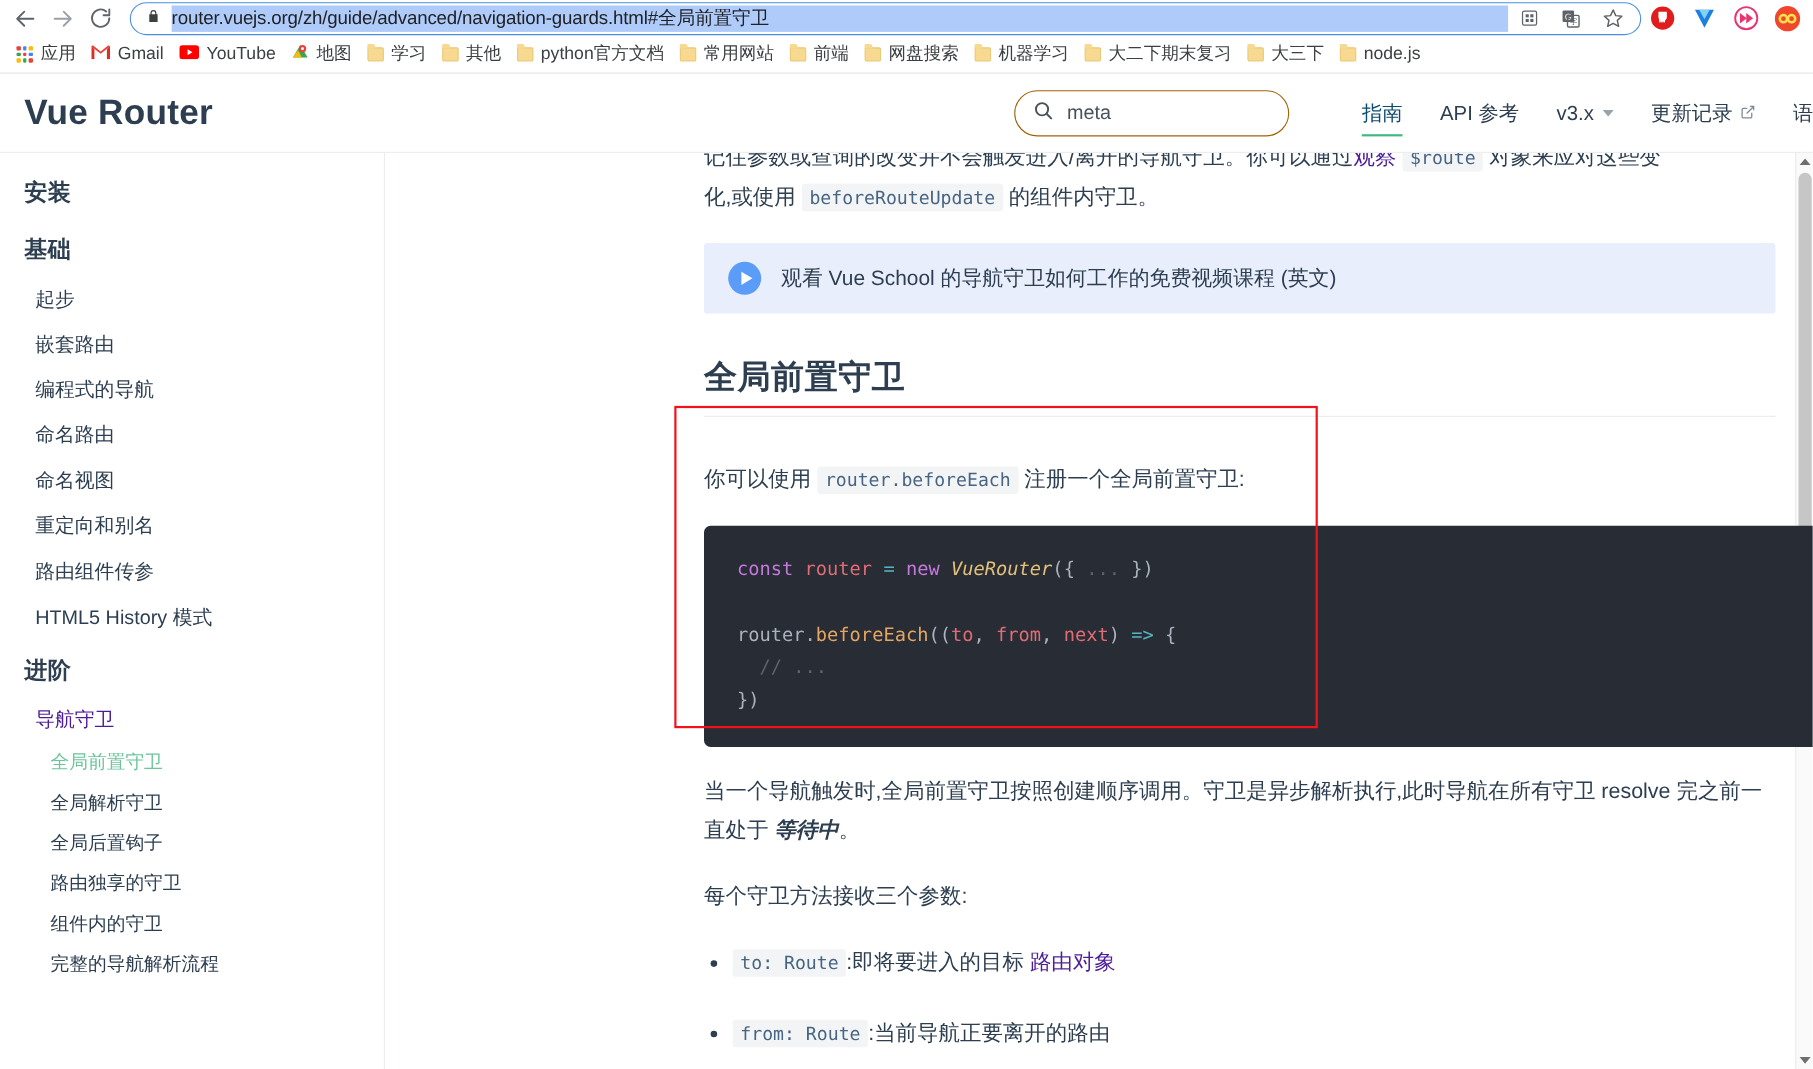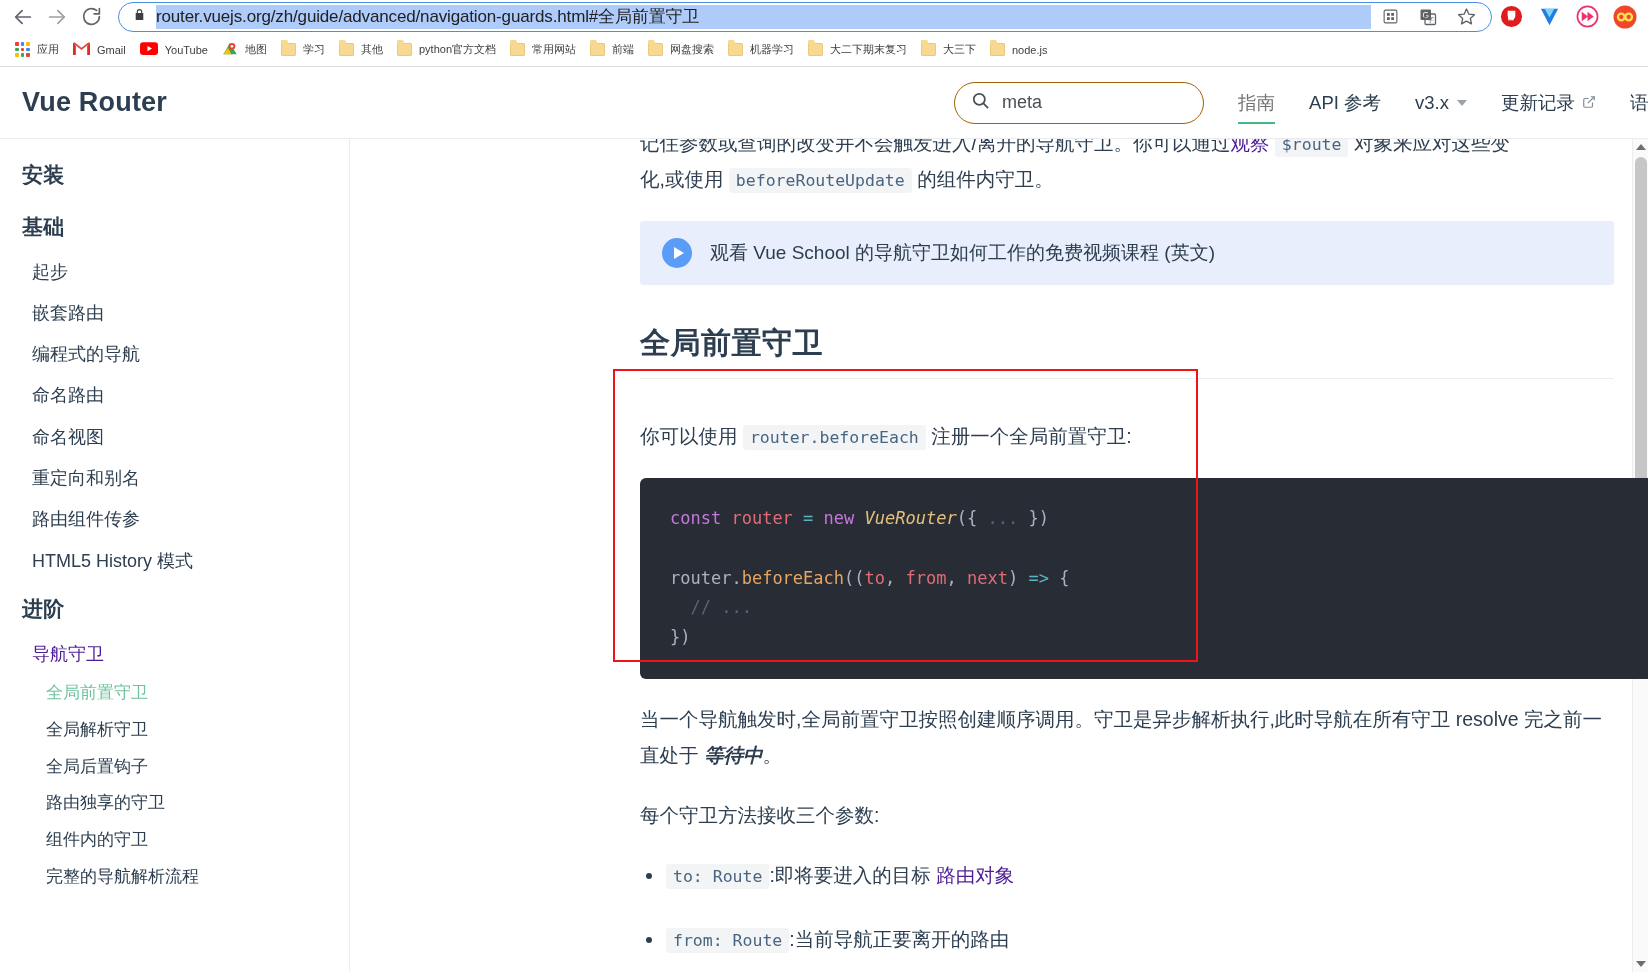--- a/index.html
+++ b/index.html
@@ -53,21 +53,21 @@
   .ext-icon { width: 38px; height: 30px; display: flex; align-items: center; justify-content: center; }
 
   
   .bookmarks-row {
     position: absolute; top: 33px; left: 0; width: 1648px; height: 33px;
     display: flex; align-items: center; padding-left: 8px;
     overflow: hidden; white-space: nowrap;
   }
   .bm {
     display: inline-flex; align-items: center; height: 26px;
-    padding: 0 7px; font-size: 11px; color: #3c4043; border-radius: 4px;
+    padding: 0 7px; font-size: 16px; color: #3c4043; border-radius: 4px;
     flex: 0 0 auto;
   }
   .bm-label { margin-left: 7px; white-space: nowrap; }
   .folder-ico {
     width: 15px; height: 13px; background: #f7d991; border-radius: 1px 2px 2px 2px;
     position: relative; flex: 0 0 auto;
     box-shadow: inset 0 0 0 1px #eac979;
   }
   .folder-ico::before {
     content: ""; position: absolute; top: -3px; left: 0; width: 7px; height: 4px;
@@ -90,38 +90,38 @@
   }
 
   
   .site-header {
     position: absolute; top: 0; left: 0; width: 1648px; height: 72px;
     background: #fff; border-bottom: 1px solid #eaecef;
     display: flex; align-items: center;
     z-index: 20;
   }
   .brand {
-    font-size: 27px; font-weight: 600; color: #2c3e50; margin-left: 22px;
+    font-size: 32px; font-weight: 600; color: #2c3e50; margin-left: 22px;
     letter-spacing: 0.2px;
   }
   .header-right {
     margin-left: auto; display: flex; align-items: center; padding-right: 0px;
   }
   .searchbox {
     width: 250px; height: 42px; border: 1px solid #a16207; border-radius: 21px;
     display: flex; align-items: center; padding: 0 16px; background: #fff;
   }
   .searchbox .mag { flex: 0 0 auto; color: #4a5058; }
   .search-value { font-size: 18px; color: #4a5058; margin-left: 12px; }
   .nav-links { display: flex; align-items: center; margin-left: 34px; }
   .nav-link {
     font-size: 18.5px; color: #2c3e50; margin-right: 34px; position: relative;
     white-space: nowrap; display: inline-flex; align-items: center;
   }
-  .nav-link.active { color: #737373; }
+  .nav-link.active { color: #0c4a6e; margin-left: 32px; }
   .nav-link.active::after {
     content: ""; position: absolute; left: 0; right: 0; bottom: -9px; height: 2px; background: #42b983;
   }
   .caret {
     display: inline-block; margin-left: 8px;
     border-left: 5px solid transparent; border-right: 5px solid transparent;
     border-top: 6px solid #9aa2ab;
   }
   .extlink-ico { margin-left: 7px; color: #7f8a96; }
   .nav-link.truncated { margin-right: 0; overflow: hidden; width: 18px; color: #2c3e50; }

